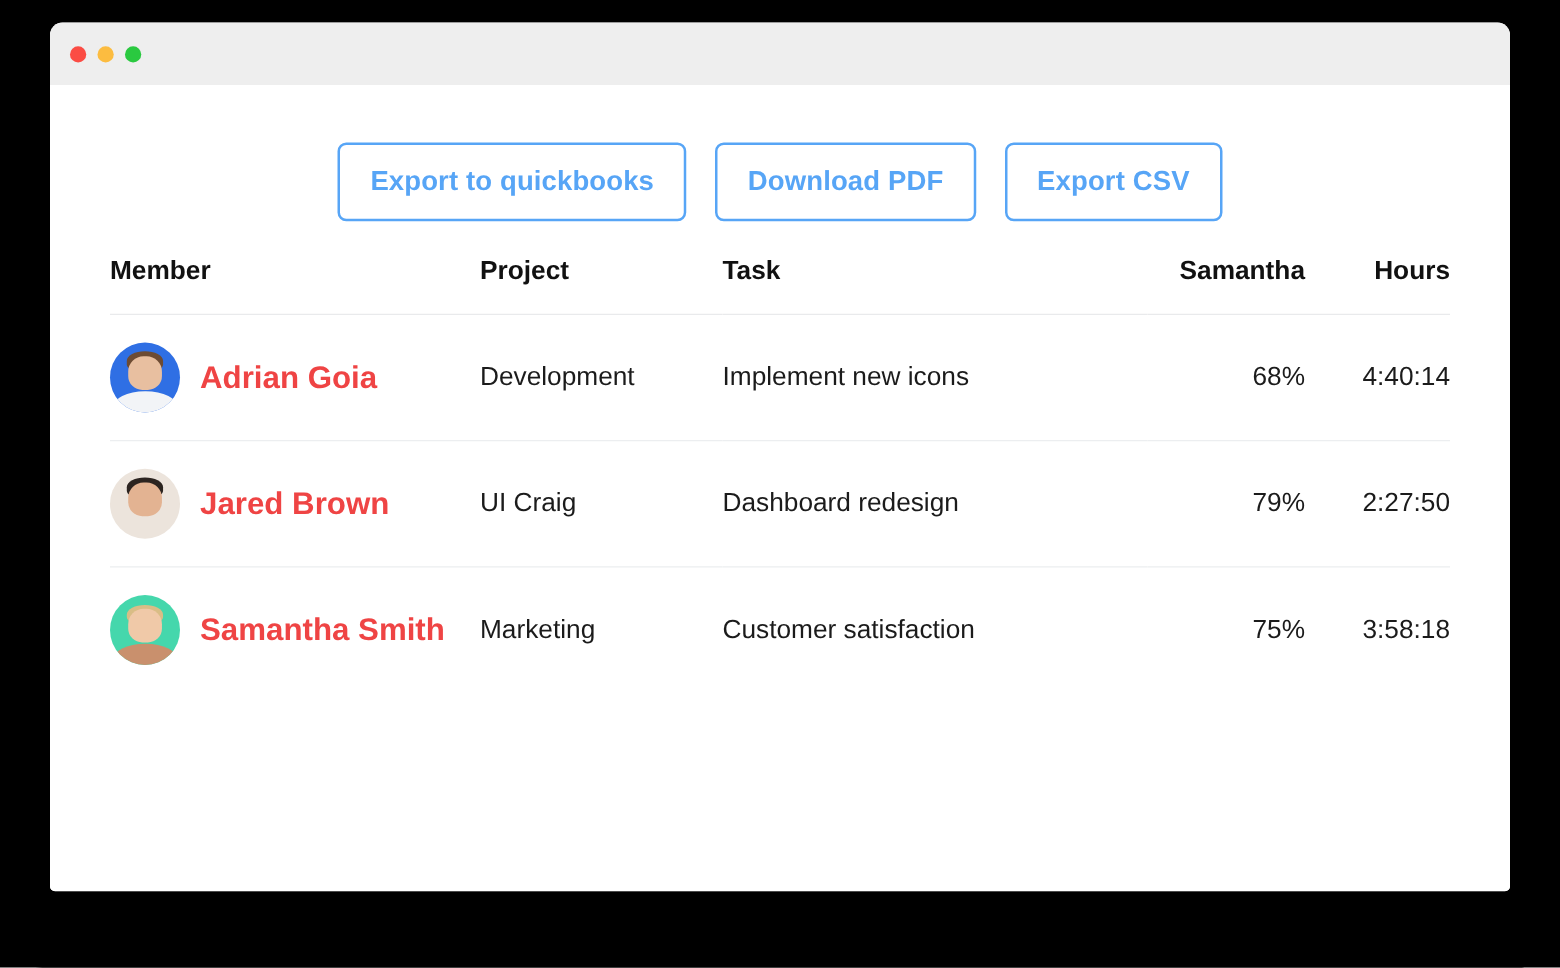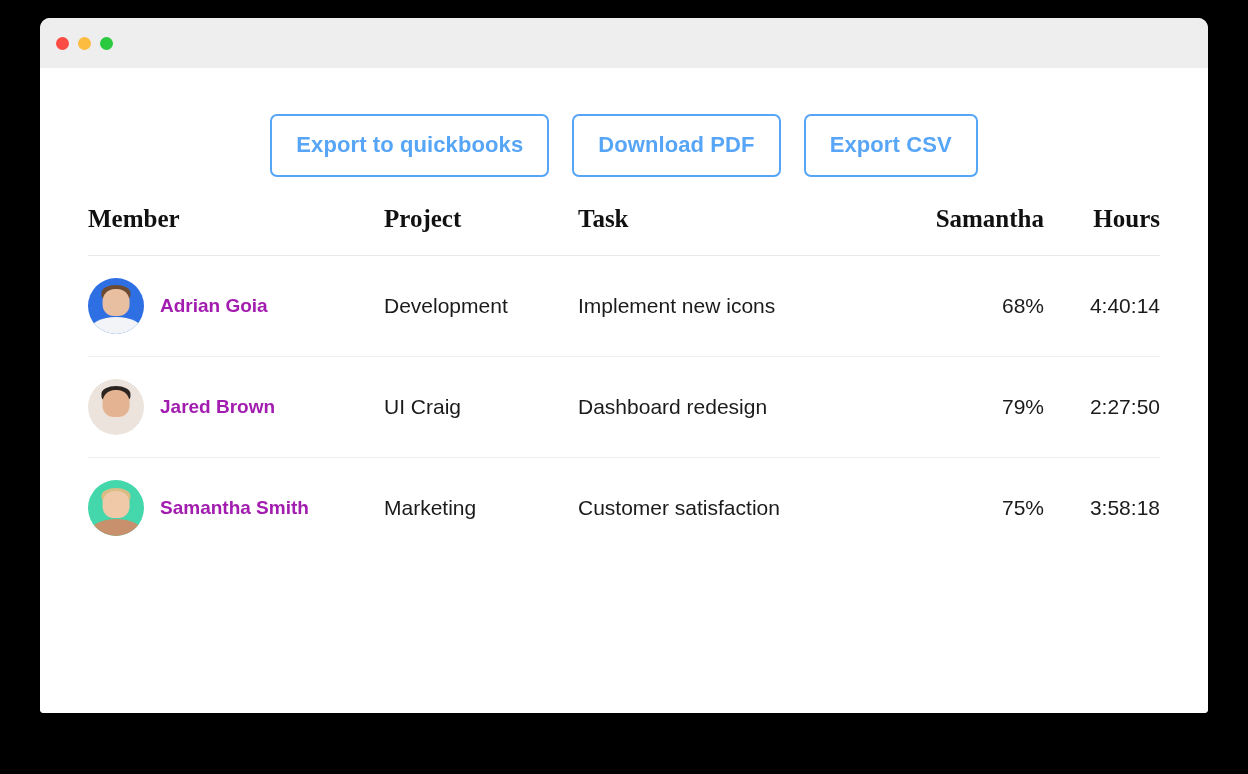--- a/index.html
+++ b/index.html
@@ -92,22 +92,22 @@
   }
 
   
   .report-table {
     width: 100%;
     border-collapse: collapse;
     margin-top: 28px;
     table-layout: fixed;
   }
   .report-table th {
-    font-family: Liberation Serif, serif;
-    font-size: 25px;
+    font-family: Liberation Sans, sans-serif;
+    font-size: 21px;
     font-weight: 700;
     color: #111111;
     text-align: left;
     padding: 0 0 22px 0;
     border-bottom: 1px solid #e9eaec;
     vertical-align: bottom;
   }
   .report-table td {
     font-family: "Liberation Sans", sans-serif;
     font-size: 21px;
@@ -138,23 +138,23 @@
   }
   .avatar {
     width: 56px;
     height: 56px;
     border-radius: 50%;
     flex: 0 0 56px;
     position: relative;
     overflow: hidden;
   }
   .member-name {
-    font-size: 19px;
+    font-size: 25px;
     font-weight: 700;
-    color: #a21caf;
+    color: #ef4444;
     white-space: nowrap;
   }
 
   
   .avatar .face {
     position: absolute;
     left: 50%;
     top: 19%;
     width: 48%;
     height: 48%;

